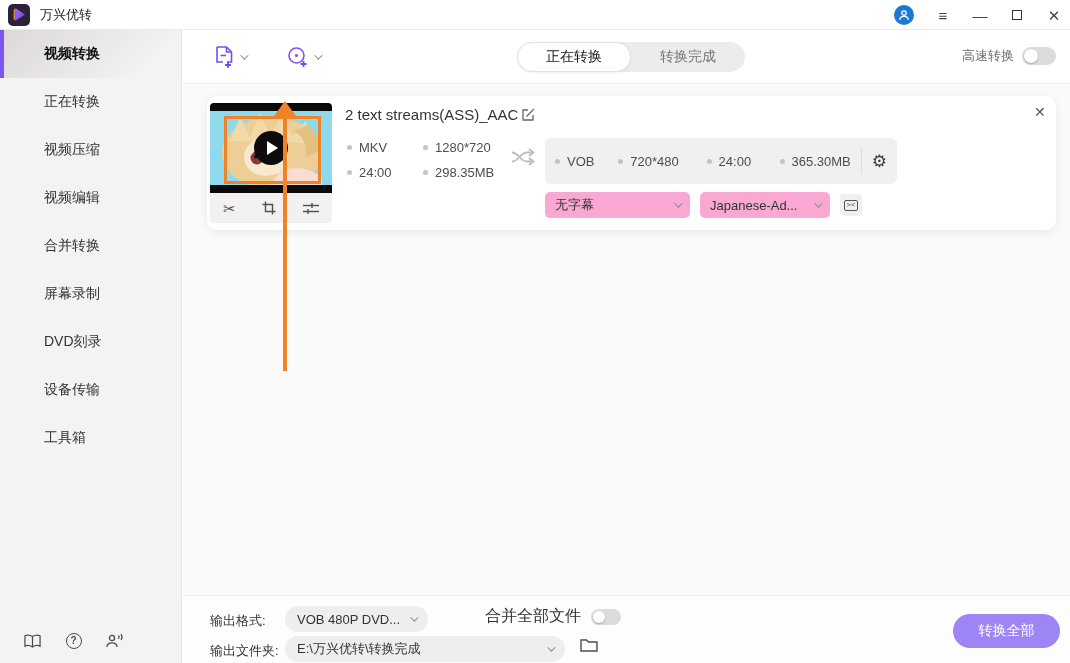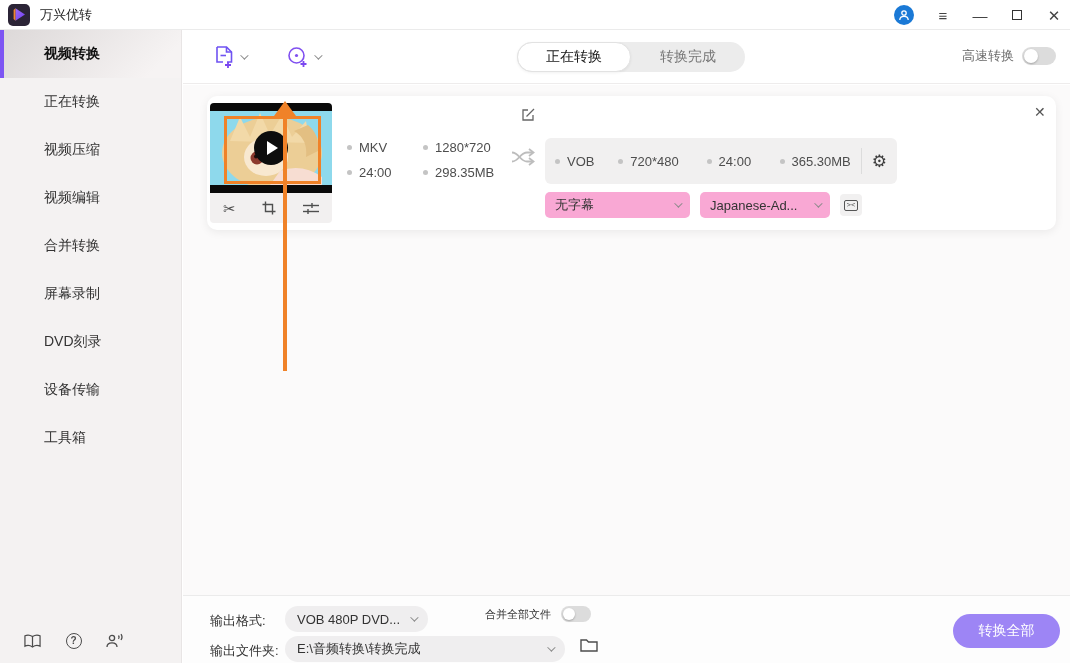--- a/index.html
+++ b/index.html
@@ -80,21 +80,21 @@
   
   .arrow { position:absolute; left:274px; top:101px; width:22px; height:270px; pointer-events:none; z-index:6; }
   .arrow .shaft { position:absolute; left:9px; top:14px; width:4px; height:256px; background:#f08228; }
   .arrow .head { position:absolute; left:0; top:0; width:0; height:0; border-left:11px solid transparent; border-right:11px solid transparent; border-bottom:15px solid #f08228; }
 
   
   .footer { position:absolute; left:183px; bottom:0; width:887px; height:68px; background:#fdfdfd; border-top:1px solid #ebebeb; }
   .f-label { position:absolute; font-size:13px; color:#333; }
   .f-select { position:absolute; background:#efeeef; border-radius:13px; height:26px; display:flex; align-items:center; justify-content:space-between; padding:0 12px; font-size:13px; color:#333; cursor:pointer; }
   .merge { position:absolute; left:302px; top:10px; display:flex; align-items:center; gap:10px; }
-  .merge-label { font-size:11px; color:#333; }
+  .merge-label { font-size:16px; color:#333; }
   .folder-btn { position:absolute; left:397px; top:41px; cursor:pointer; }
   .convert-all { position:absolute; right:10px; top:18px; width:107px; height:34px; border-radius:17px; background:#9d85f5; color:#fff; font-size:14px; display:flex; align-items:center; justify-content:center; cursor:pointer; border:none; }
 </style>
 </head>
 <body>
 
 <div class="app">
 
   <div class="titlebar">
     <div class="logo">
@@ -247,20 +247,21 @@
             <svg width="16" height="13" viewBox="0 0 16 13" fill="none" stroke="#4f4f4f" stroke-width="1.4">
               <path d="M0 3.5 H16"></path>
                 <path d="M9 1 V6"></path>
               <path d="M0 9.5 H16"></path>
                 <path d="M5 7 V12"></path>
             </svg>
           </span>
         </div>
       </div>
 
+      <span class="file-title">2 text streams(ASS)_AAC</span>
       <span class="edit-btn">
         <svg width="16" height="16" viewBox="0 0 16 16" fill="none" stroke="#666" stroke-width="1.3">
           <path d="M8 3 H3 V13 H13 V8"></path>
           <path d="M6.5 9.5 L13.5 2.5 M13.5 2.5 L14 2"></path>
         </svg>
       </span>
 
       <div class="src-grid">
         <span class="info-item">
             <span class="dot"></span>
@@ -342,21 +343,21 @@
     </div>
     <div class="merge">
       <span class="merge-label">合并全部文件</span>
       <span class="toggle sm">
           <span class="knob"></span>
         </span>
     </div>
 
     <span class="f-label" style="left:27px; top:46px;">输出文件夹:</span>
     <div class="f-select" style="left:102px; top:40px; width:280px; border-radius:13px;">
-      <span>E:\音频转换\转换完成</span>
+      <span>E:\万兴优转\转换完成</span>
       <span class="chev"></span>
     </div>
     <span class="folder-btn">
       <svg width="18" height="15" viewBox="0 0 18 15" fill="none" stroke="#4c4c4c" stroke-width="1.4">
         <path d="M1 3 H6.5 L8.5 5 H17 V14 H1 Z"></path>
       </svg>
     </span>
 
     <button class="convert-all">转换全部</button>
   </div>

